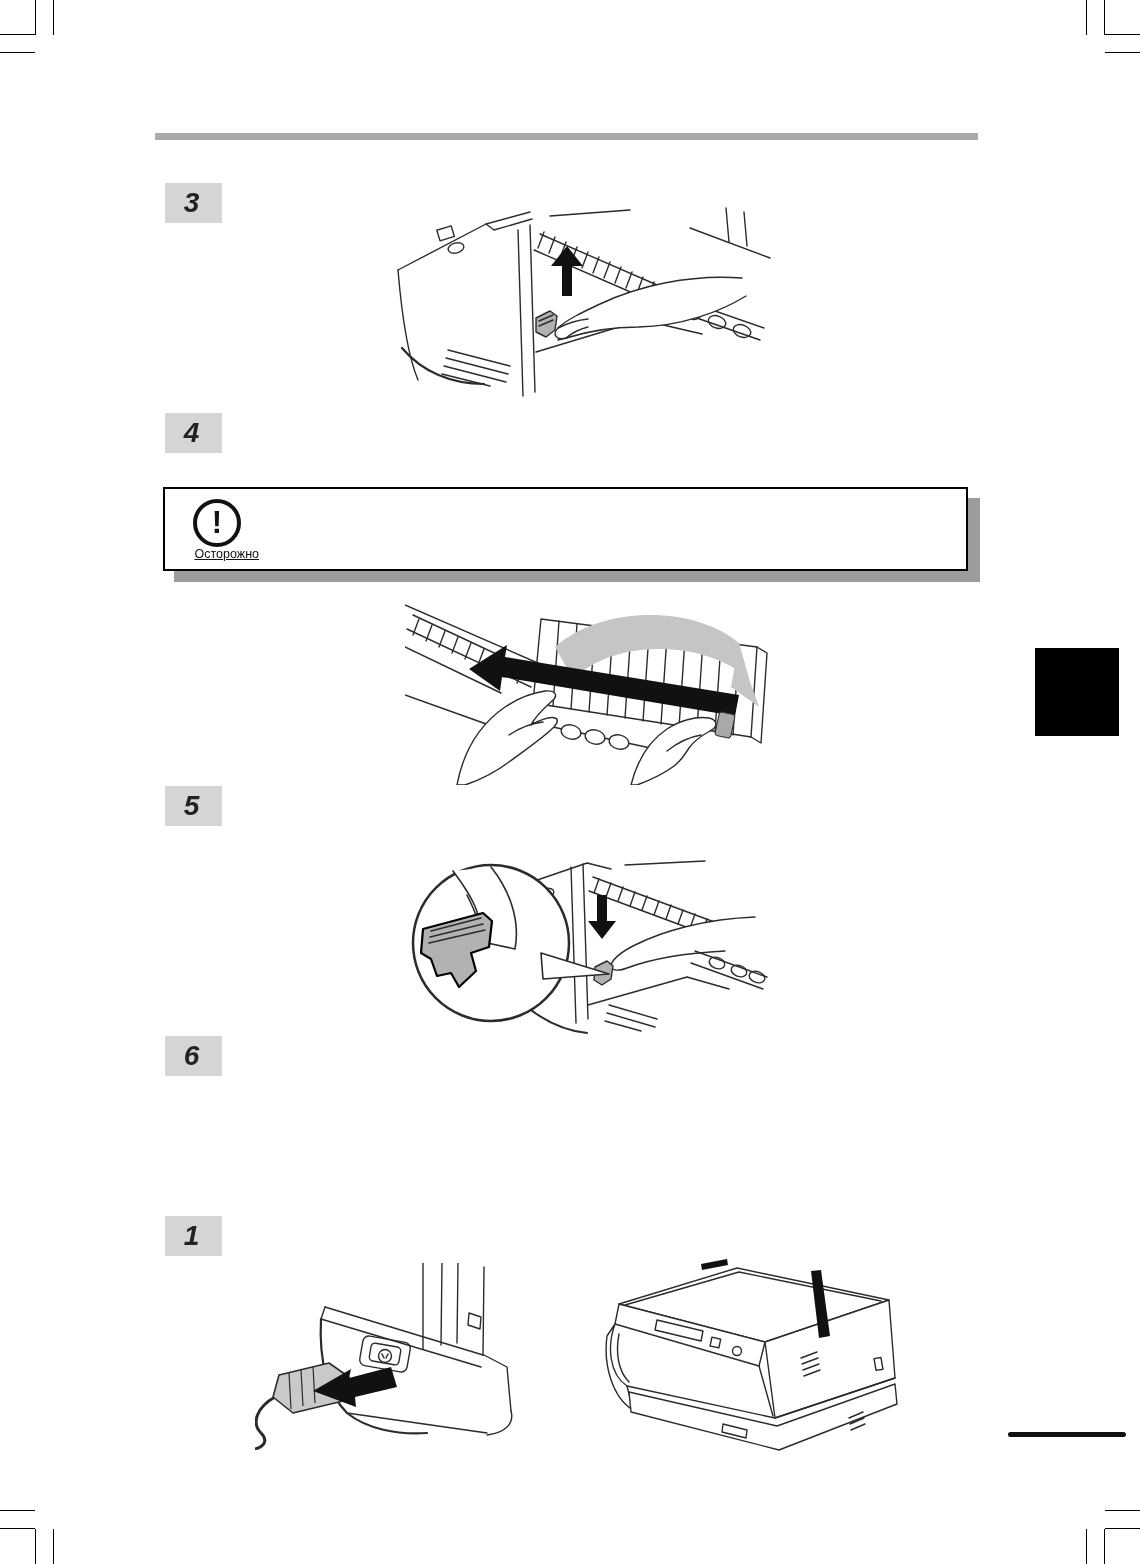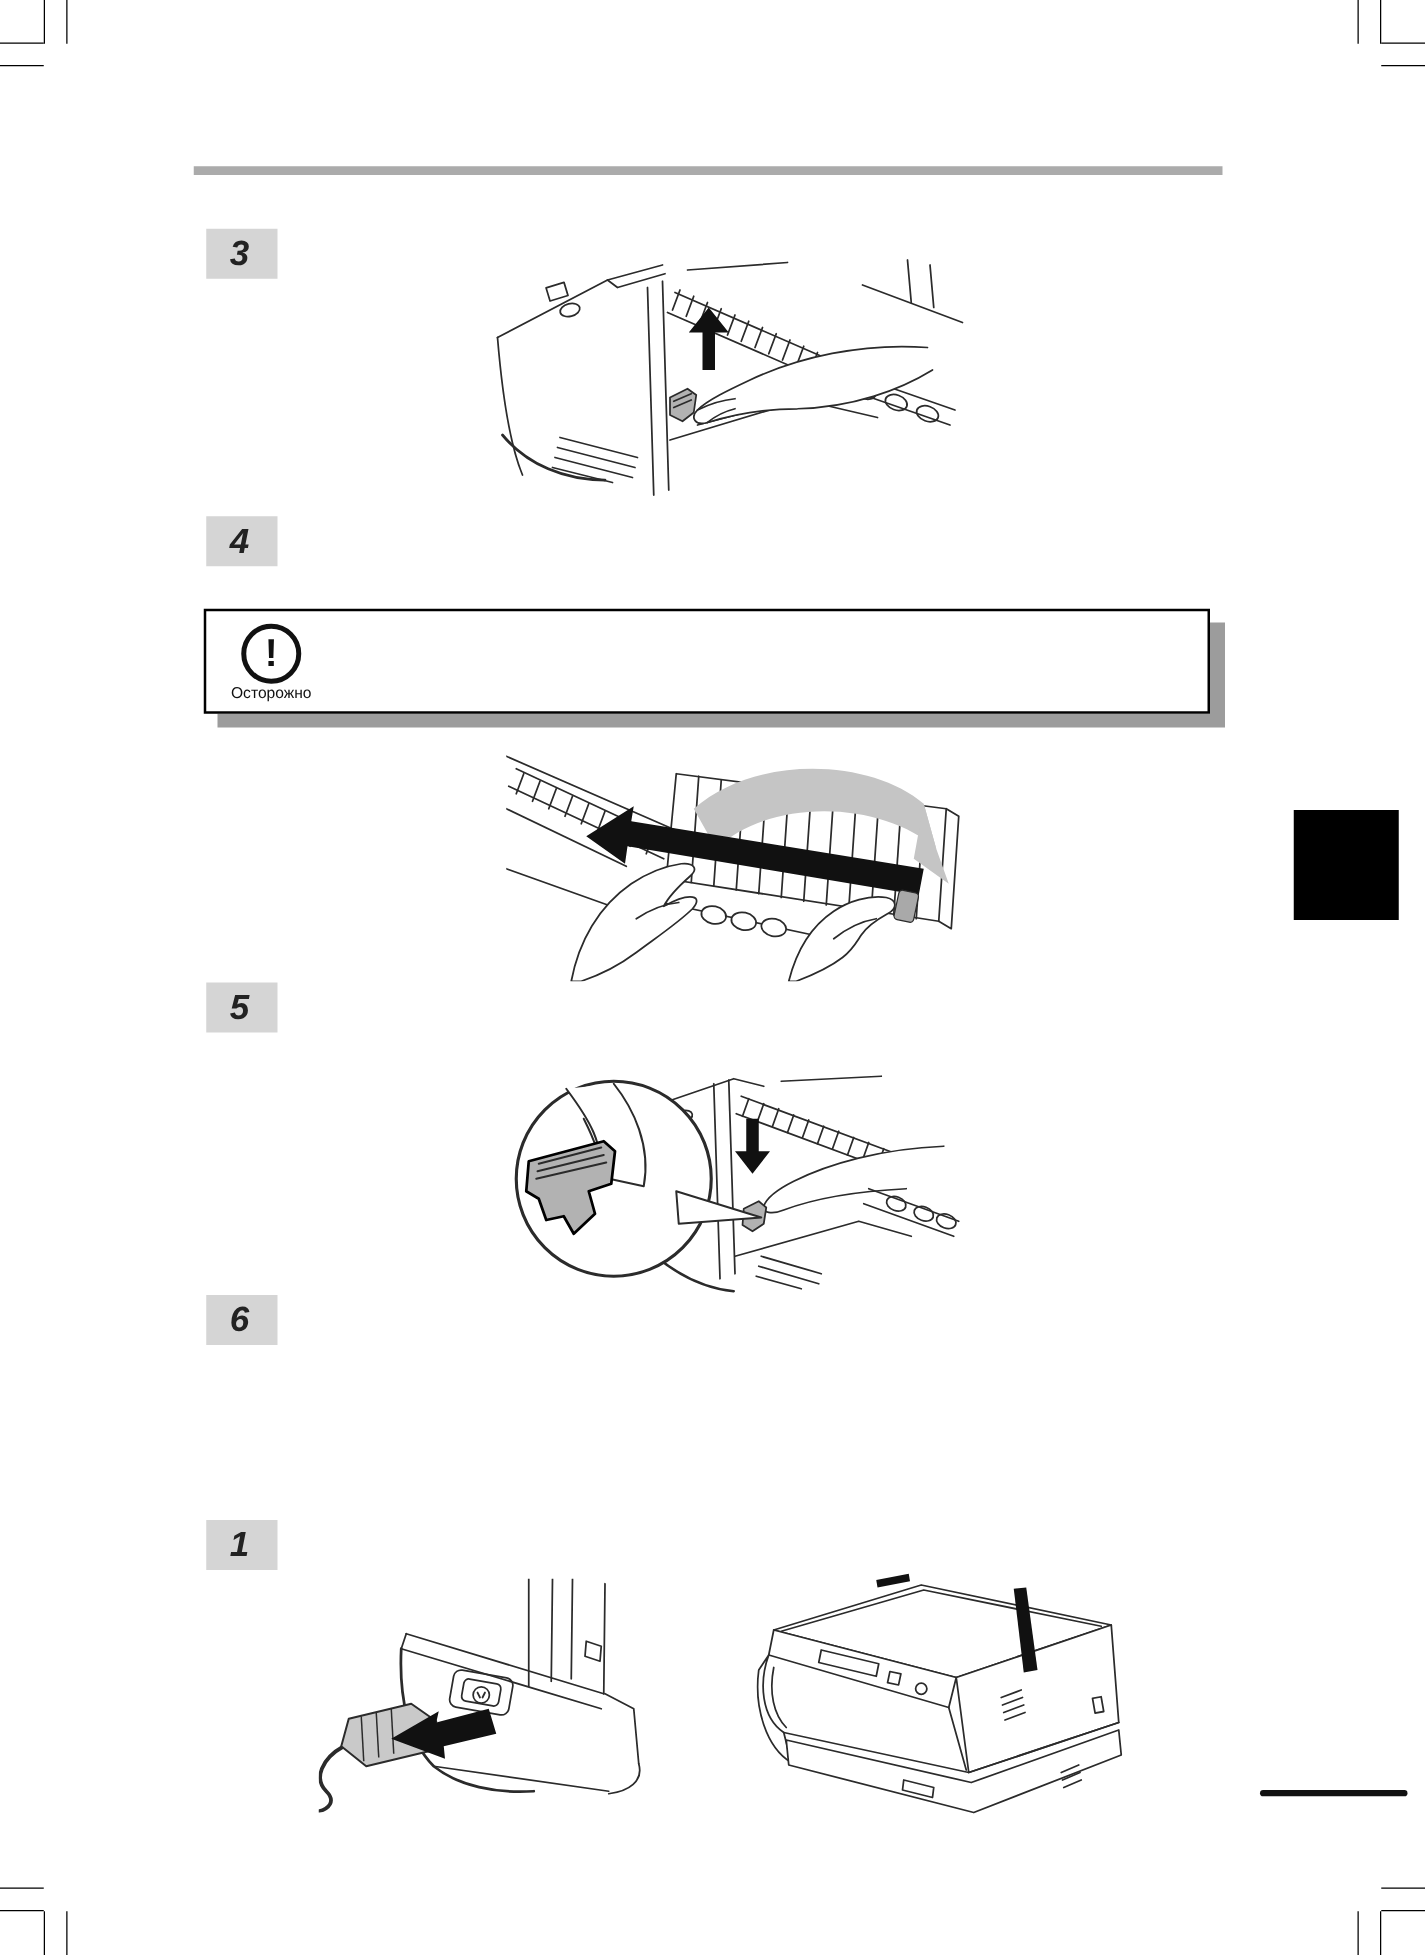--- a/index.html
+++ b/index.html
@@ -9,21 +9,21 @@
   .topbar{position:absolute;left:155px;top:133px;width:823px;height:7px;background:#ababab;}
   .step-box{position:absolute;left:165px;width:57px;height:40px;background:#d5d5d5;
             display:flex;align-items:center;justify-content:center;}
   .step-num{font-style:italic;font-weight:bold;font-size:28px;color:#222;transform:translateX(-2px);}
   .caution-shadow{position:absolute;left:174px;top:498px;width:806px;height:84px;background:#9c9c9c;}
   .caution-box{position:absolute;left:163px;top:487px;width:801px;height:80px;background:#fff;
                border:2px solid #000;}
   .caution-icon{position:absolute;left:28px;top:10px;width:40px;height:40px;border:4px solid #111;
                 border-radius:50%;display:flex;align-items:center;justify-content:center;}
   .caution-glyph{font-weight:bold;font-size:31px;line-height:1;transform:translateY(-1px);color:#111;}
-  .caution-label{position:absolute;left:10px;top:58px;width:84px;text-align:center;font-size:12.5px;color:#111;}
+  .caution-label{position:absolute;left:10px;top:58px;width:84px;text-align:right;font-size:12.5px;color:#111;text-decoration:underline;}
   .tab-black{position:absolute;left:1035px;top:648px;width:84px;height:88px;background:#000;}
   .footer-rule{position:absolute;left:1008px;top:1432px;width:118px;height:5px;background:#111;border-radius:3px;}
   .fig{position:absolute;}
   .fig svg{display:block;}
 </style>
 </head>
 <body>
 
 <div class="page">
 

